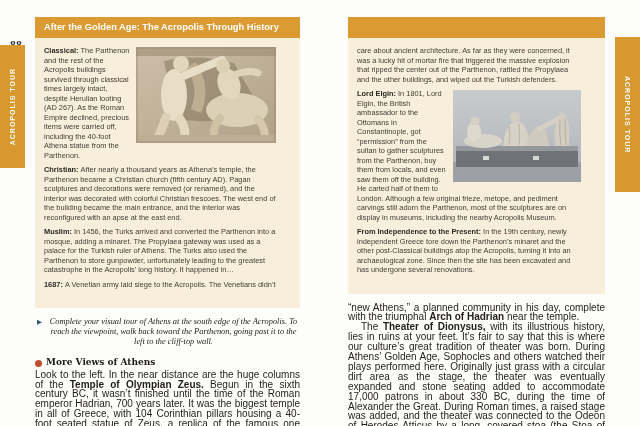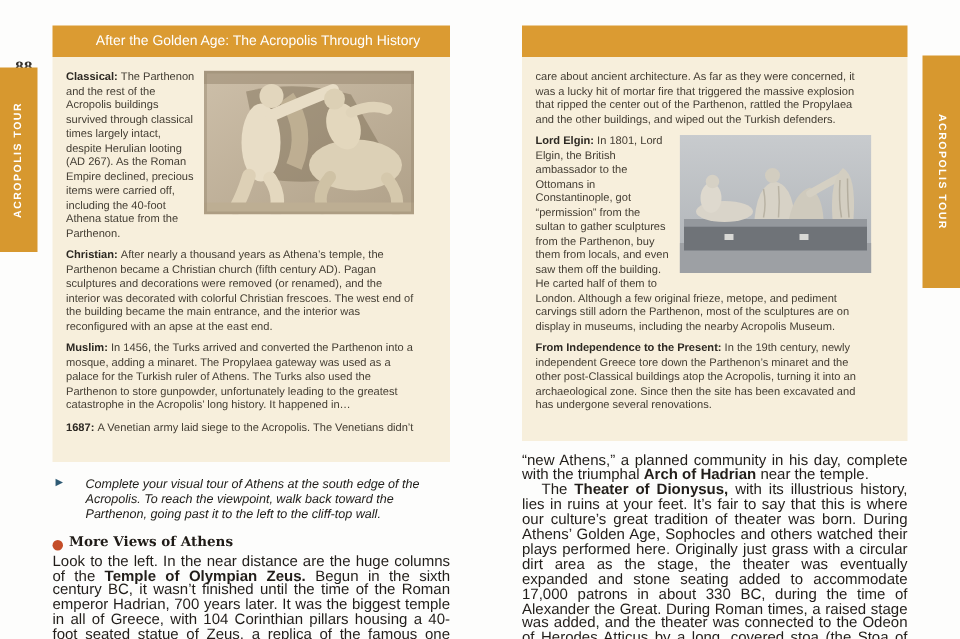--- a/index.html
+++ b/index.html
@@ -14,33 +14,33 @@
   .tab.t-left{left:0;top:45px;width:25px;height:123px;}
   .tab.t-right{left:615px;top:37px;width:25px;height:155px;}
   .tab .vert{writing-mode:vertical-rl;font-weight:bold;font-size:7px;letter-spacing:1px;white-space:nowrap;}
   .tab.t-left .vert{transform:rotate(180deg);}
 
   .col{position:absolute;top:17px;}
   .col.c-left{left:35px;width:265px;}
   .col.c-right{left:348px;width:257px;}
 
   .bar{height:21px;background:#db9b32;box-sizing:border-box;}
-  .bar.titled{color:#ffffff;font-weight:normal;font-size:9.3px;line-height:21px;padding-left:9px;white-space:nowrap;overflow:hidden;text-align:center;}
+  .bar.titled{color:#ffffff;font-weight:bold;font-size:9.3px;line-height:21px;padding-left:9px;white-space:nowrap;overflow:hidden;}
 
   .box{background:#f7efdc;padding:8px 24px 7px 9px;box-sizing:border-box;min-height:232px;}
   .box p{margin:0 0 5px 0;font-size:7.4px;line-height:9.5px;color:#423c32;}
   .box p:last-child{margin-bottom:12px;}
   .box b{color:#2c2822;}
 
   .figure{float:right;overflow:hidden;}
   .fig-metope{width:140px;height:96px;margin:1px 0 4px 5px;}
   .fig-elgin{width:128px;height:92px;margin:1px 0 4px 7px;}
   .figure svg{display:block;width:100%;height:100%;}
 
-  .note{display:flex;gap:15px;margin:9px 0 0 2px;font-family:Liberation Sans, sans-serif;font-style:italic;font-size:8.4px;line-height:10.2px;color:#23211d;}
+  .note{display:flex;gap:5px;margin:9px 0 0 2px;font-family:Liberation Serif, serif;font-style:italic;font-size:8.4px;line-height:10.2px;color:#23211d;text-align:center;}
   .note .marker{font-style:normal;font-size:6.5px;line-height:10px;color:#2e5a74;flex:0 0 auto;}
 
   .section-heading{display:flex;align-items:flex-end;gap:4px;margin-top:9px;font-family:"DejaVu Serif",serif;font-weight:bold;font-size:9px;color:#1f1b17;}
   .dot{width:7px;height:7px;border-radius:50%;background:#c44d28;flex:0 0 auto;}
 
   .bodytext{margin-top:3px;}
   .bodytext p{margin:0;font-family:Liberation Sans, sans-serif;font-size:10px;line-height:9.9px;text-align:justify;color:#211d19;}
   .bodytext p.indent{text-indent:13px;}
   .c-right .bodytext{margin-top:9px;}
 </style>

